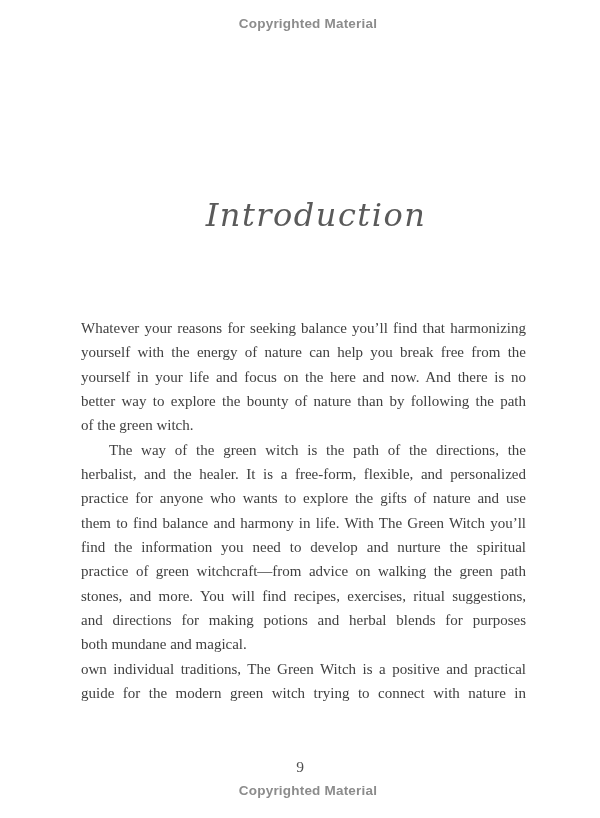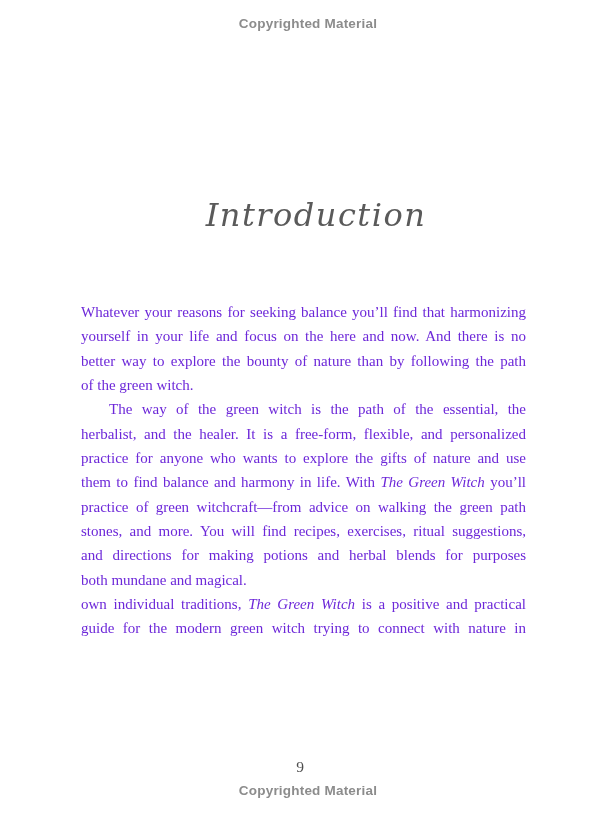--- a/index.html
+++ b/index.html
@@ -37,39 +37,38 @@
     font-family: "DejaVu Serif", serif;
     font-style: italic;
     font-weight: normal;
     font-size: 32px;
     letter-spacing: 1.5px;
     color: #5a5a5a;
     margin: 16px;
   }
   .body-text {
     position: absolute;
-    top: 300px;
+    top: 316px;
     left: 81px;
     width: 445px;
     font-size: 15px;
-    color: #6d28d9;
+    color: #404040;
   }
   .body-text .line {
     line-height: 24.35px;
     text-align: justify;
     white-space: normal;
   }
   .body-text .line.just {
     text-align-last: justify;
   }
   .body-text .line.indent {
     text-indent: 28px;
   }
   .body-text .ital {
-    font-style: italic;
   }
   .page-number {
     position: absolute;
     top: 757px;
     left: 0;
     width: 600px;
     text-align: center;
     font-family: "Liberation Serif", serif;
     font-size: 15.5px;
     line-height: 20px;
@@ -80,27 +79,29 @@
 <body>
 
 <div class="page">
 
   <div class="watermark top">Copyrighted Material</div>
 
   <h1 class="chapter-heading">Introduction</h1>
 
   <div class="body-text">
       <div class="line just"><span>Whatever your reasons for seeking balance you’ll find that harmonizing</span></div>
+      <div class="line just"><span>yourself with the energy of nature can help you break free from the</span></div>
       <div class="line just"><span>yourself in your life and focus on the here and now. And there is no</span></div>
       <div class="line just"><span>better way to explore the bounty of nature than by following the path</span></div>
       <div class="line"><span>of the green witch.</span></div>
-      <div class="line just indent"><span>The way of the green witch is the path of the essential, the</span></div>
+      <div class="line just indent"><span>The way of the green witch is the path of the directions, the</span></div>
       <div class="line just"><span>herbalist, and the healer. It is a free-form, flexible, and personalized</span></div>
       <div class="line just"><span>practice for anyone who wants to explore the gifts of nature and use</span></div>
       <div class="line just"><span>them to find balance and harmony in life. With </span><span class="ital">The Green Witch</span><span> you’ll</span></div>
+      <div class="line just"><span>find the information you need to develop and nurture the spiritual</span></div>
       <div class="line just"><span>practice of green witchcraft—from advice on walking the green path</span></div>
       <div class="line just"><span>stones, and more. You will find recipes, exercises, ritual suggestions,</span></div>
       <div class="line just"><span>and directions for making potions and herbal blends for purposes</span></div>
       <div class="line"><span>both mundane and magical.</span></div>
       <div class="line just"><span>own individual traditions, </span><span class="ital">The Green Witch</span><span> is a positive and practical</span></div>
       <div class="line just"><span>guide for the modern green witch trying to connect with nature in</span></div>
     </div>
 
   <div class="page-number">9</div>
 

